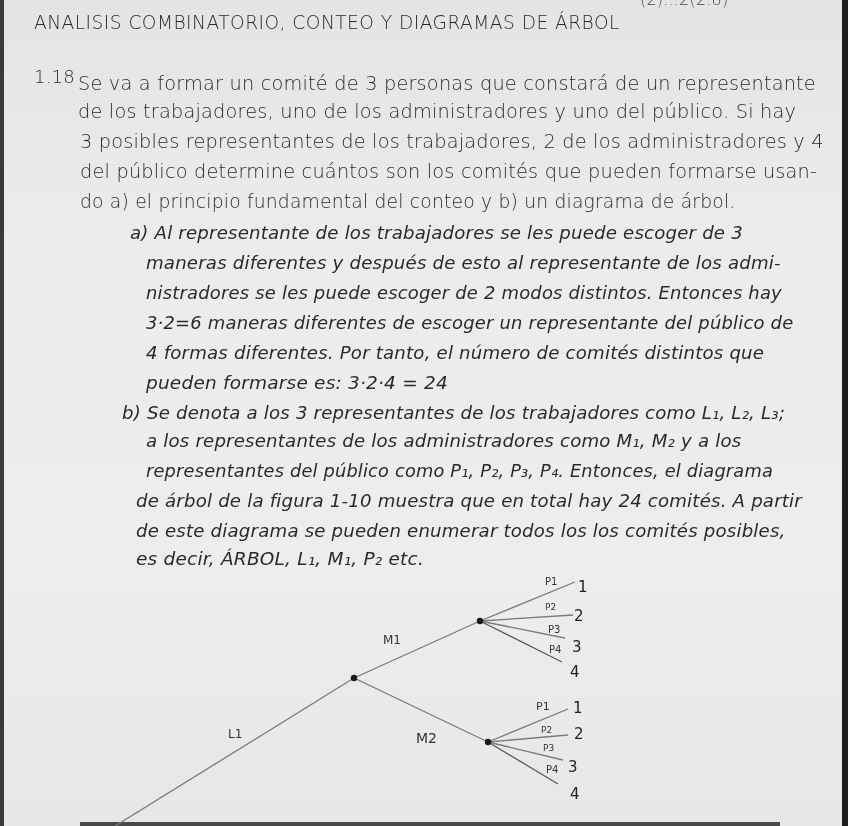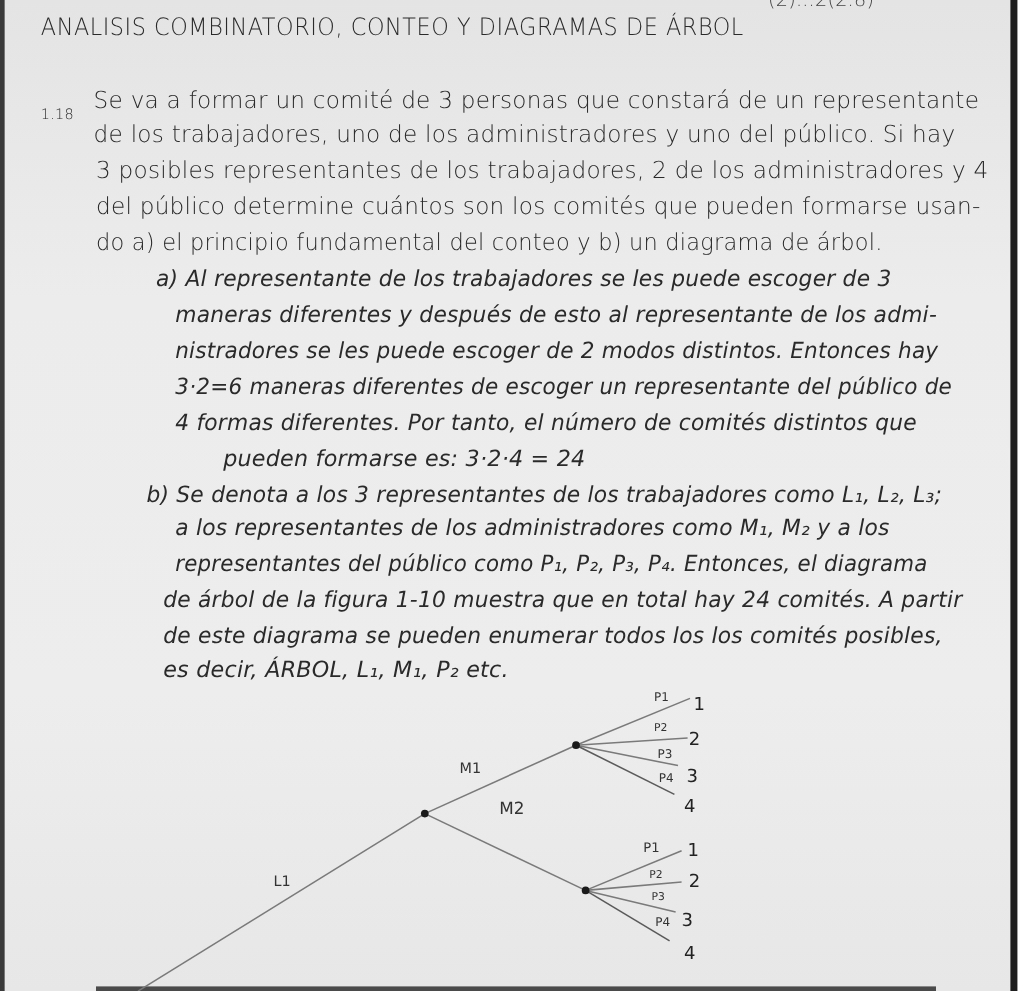--- a/index.html
+++ b/index.html
@@ -17,21 +17,21 @@
   .right-edge { position:absolute; left:842px; top:0; width:6px; height:826px; background:#1e1e1e; }
   .bottom-edge { position:absolute; left:80px; top:822px; width:700px; height:4px; background:#4a4a4a; }
   .hw {
     position:absolute; white-space:nowrap;
     font-family:"DejaVu Sans", sans-serif;
     font-weight:300; color:#2a2a2a;
     letter-spacing:0.2px;
   }
   .title { left:34px; top:10px; font-size:20px; letter-spacing:0.5px; transform:scaleX(0.93); transform-origin:left; }
   .header-frag { left:640px; top:-10px; font-size:16px; color:#444; }
-  .num { left:34px; top:88px; font-size:12px; }
+  .num { left:34px; top:66px; font-size:18px; }
   .p-line { font-size:19.5px; transform-origin:left; }
   .sub-line { font-size:18.5px; font-style:italic; transform-origin:left; }
   svg.tree { position:absolute; left:0; top:0; width:848px; height:826px; }
   .tlabel { position:absolute; font-size:12px; color:#333; white-space:nowrap; }
   .leafnum { position:absolute; font-size:15px; color:#222; white-space:nowrap; }
 </style>
 </head>
 <body>
 
 <div class="left-edge"></div>
@@ -51,21 +51,21 @@
   <div class="hw p-line" style="left:80px; top:160px; transform:scaleX(0.99);">del público determine cuántos son los comités que pueden formarse usan-</div>
   <div class="hw p-line" style="left:80px; top:190px; transform:scaleX(0.96);">do a) el principio fundamental del conteo y b) un diagrama de árbol.</div>
 </div>
 
 <div>
   <div class="hw sub-line" style="left:130px; top:222px; transform:scaleX(0.98);">a) Al representante de los trabajadores se les puede escoger de 3</div>
   <div class="hw sub-line" style="left:146px; top:252px; transform:scaleX(0.98);">maneras diferentes y después de esto al representante de los admi-</div>
   <div class="hw sub-line" style="left:146px; top:282px; transform:scaleX(0.97);">nistradores se les puede escoger de 2 modos distintos. Entonces hay</div>
   <div class="hw sub-line" style="left:146px; top:312px; transform:scaleX(0.97);">3·2=6 maneras diferentes de escoger un representante del público de</div>
   <div class="hw sub-line" style="left:146px; top:342px; transform:scaleX(0.98);">4 formas diferentes. Por tanto, el número de comités distintos que</div>
-  <div class="hw sub-line" style="left:146px; top:372px;margin-left:40px;">pueden formarse es: 3·2·4 = 24</div>
+  <div class="hw sub-line" style="left:146px; top:372px;">pueden formarse es: 3·2·4 = 24</div>
 </div>
 
 <div>
   <div class="hw sub-line" style="left:122px; top:402px; transform:scaleX(0.98);">b) Se denota a los 3 representantes de los trabajadores como L₁, L₂, L₃;</div>
   <div class="hw sub-line" style="left:146px; top:430px; transform:scaleX(0.98);">a los representantes de los administradores como M₁, M₂ y a los</div>
   <div class="hw sub-line" style="left:146px; top:460px; transform:scaleX(0.96);">representantes del público como P₁, P₂, P₃, P₄. Entonces, el diagrama</div>
   <div class="hw sub-line" style="left:136px; top:490px; transform:scaleX(0.98);">de árbol de la figura 1-10 muestra que en total hay 24 comités. A partir</div>
   <div class="hw sub-line" style="left:136px; top:520px; transform:scaleX(0.98);">de este diagrama se pueden enumerar todos los los comités posibles,</div>
   <div class="hw sub-line" style="left:136px; top:548px;">es decir, ÁRBOL, L₁, M₁, P₂ etc.</div>
 </div>
@@ -86,21 +86,21 @@
   </g>
   <g fill="#1a1a1a">
     <circle cx="354" cy="678" r="3.2"></circle>
     <circle cx="480" cy="621" r="3.2"></circle>
     <circle cx="488" cy="742" r="3.2"></circle>
   </g>
 </svg>
 
 <span class="tlabel" style="left:228px; top:707px;margin-top:20px;">L1</span>
 <span class="tlabel" style="left:383px; top:633px;">M1</span>
-<span class="tlabel" style="left:416px; top:666px; font-size:14px;">M2</span>
+<span class="tlabel" style="left:416px; top:730px; font-size:14px;">M2</span>
 
 <span class="tlabel" style="left:545px; top:576px; font-size:10px;">P1</span>
 <span class="tlabel" style="left:545px; top:602px; font-size:9px;">P2</span>
 <span class="tlabel" style="left:548px; top:624px; font-size:10px;">P3</span>
 <span class="tlabel" style="left:549px; top:644px; font-size:10px;">P4</span>
 
 <span class="leafnum" style="left:578px; top:578px;">1</span>
 <span class="leafnum" style="left:574px; top:607px;">2</span>
 <span class="leafnum" style="left:572px; top:638px;">3</span>
 <span class="leafnum" style="left:570px; top:663px;">4</span>

